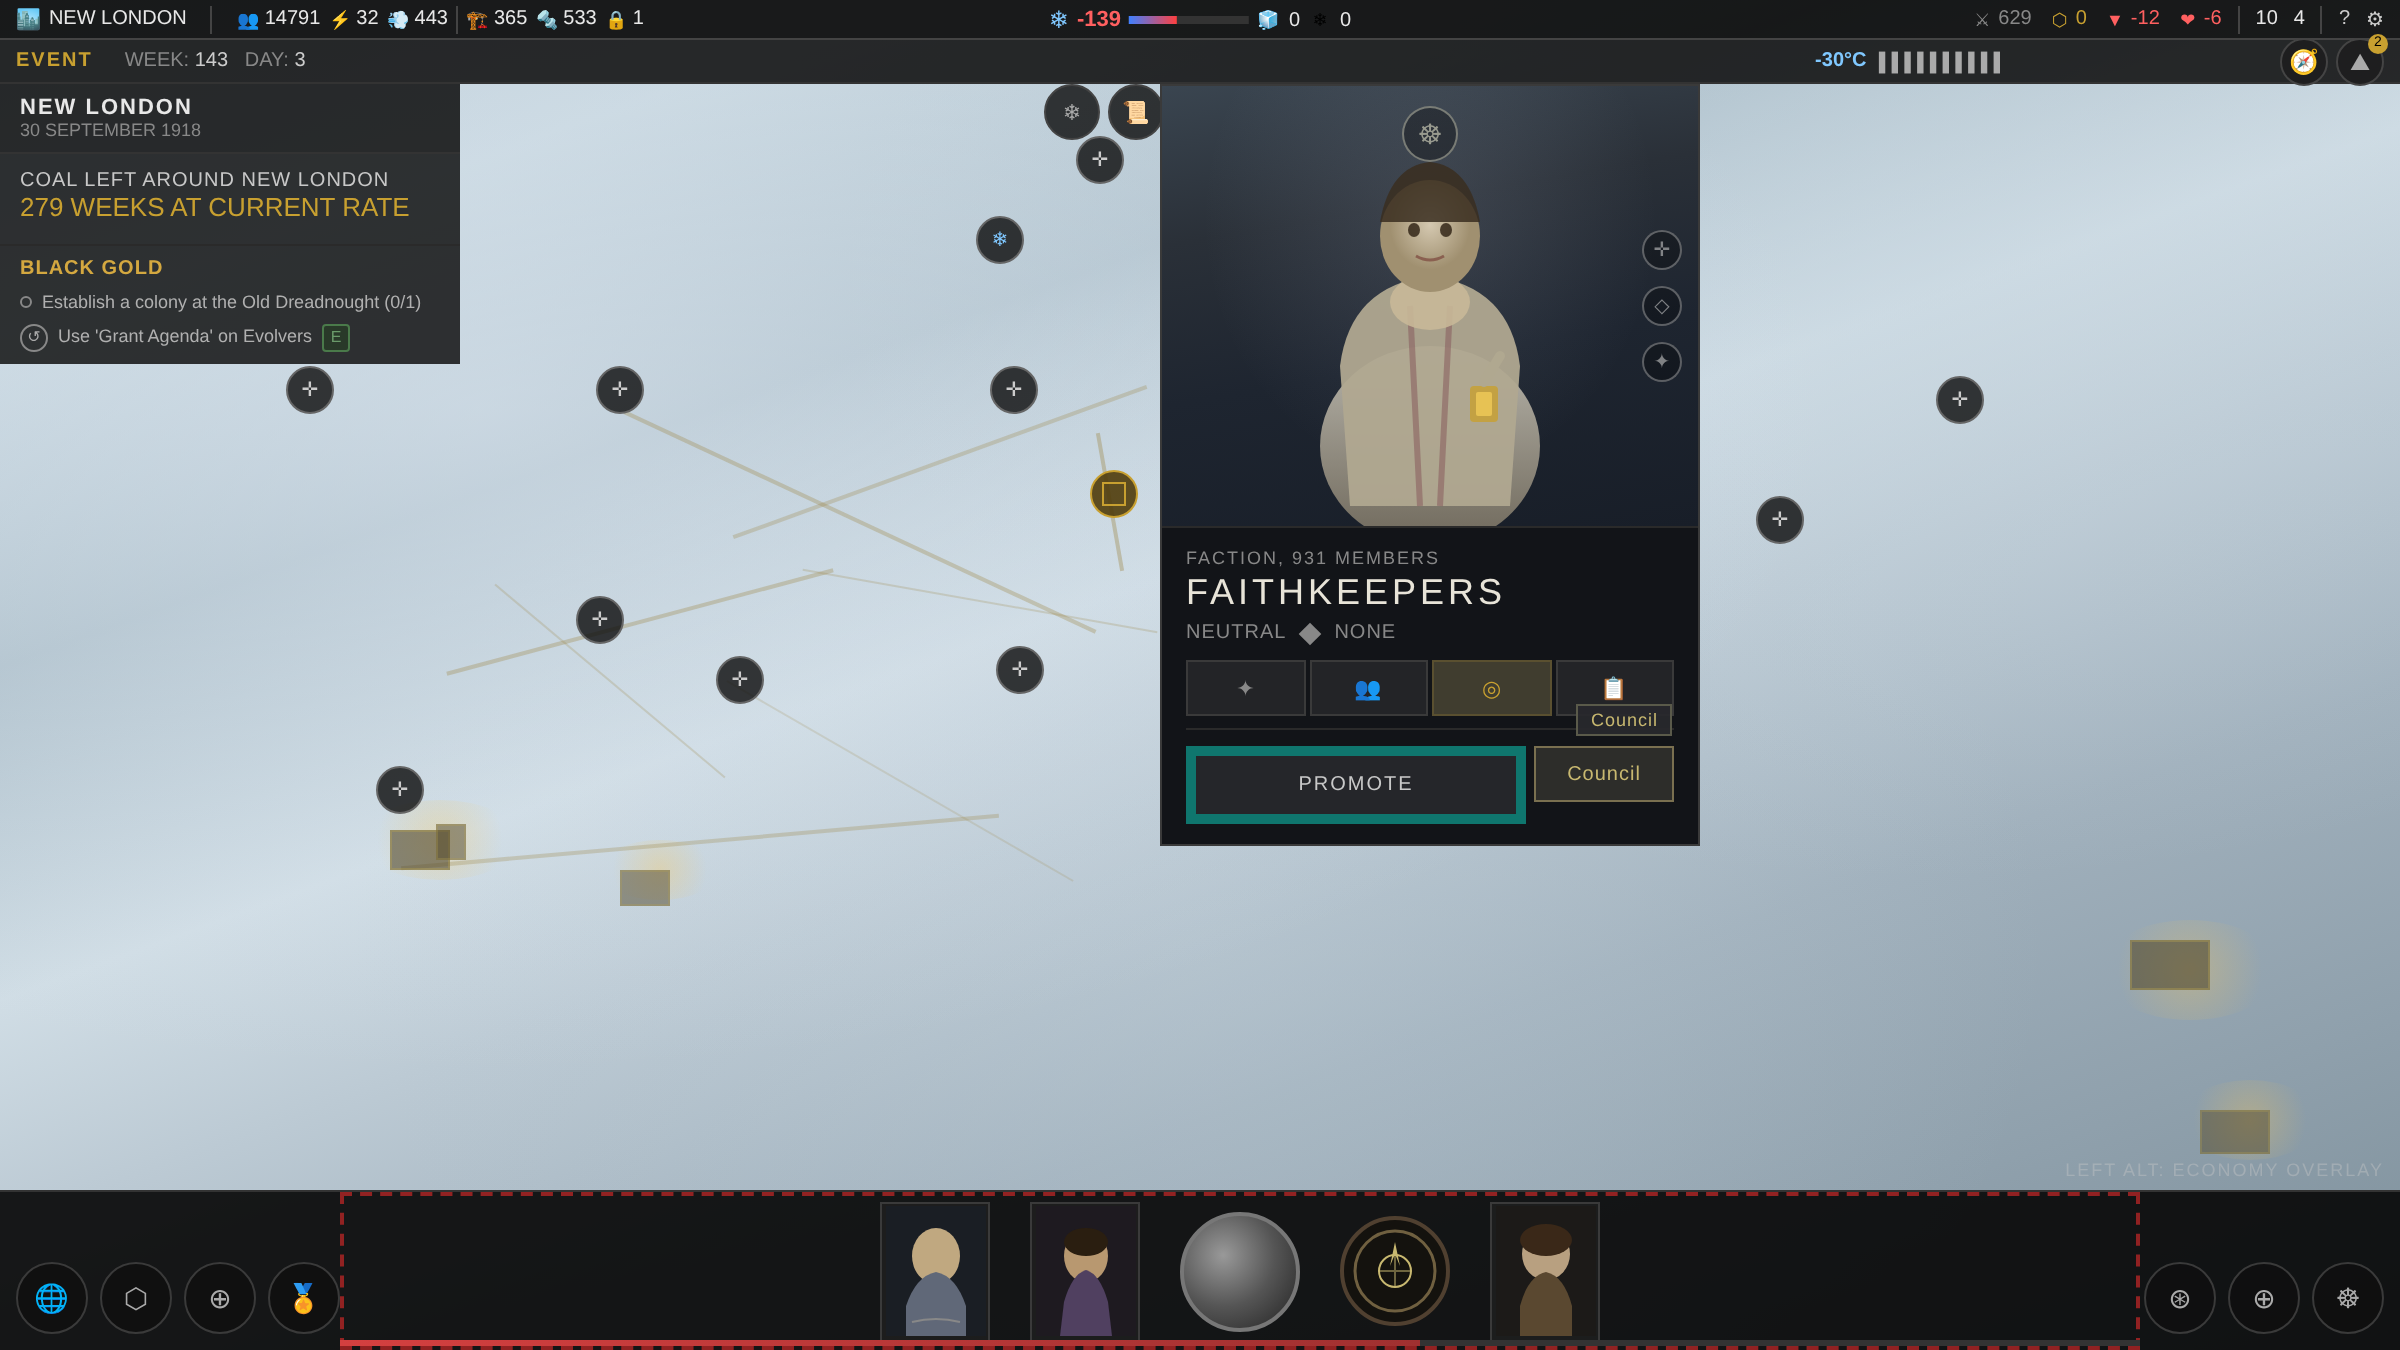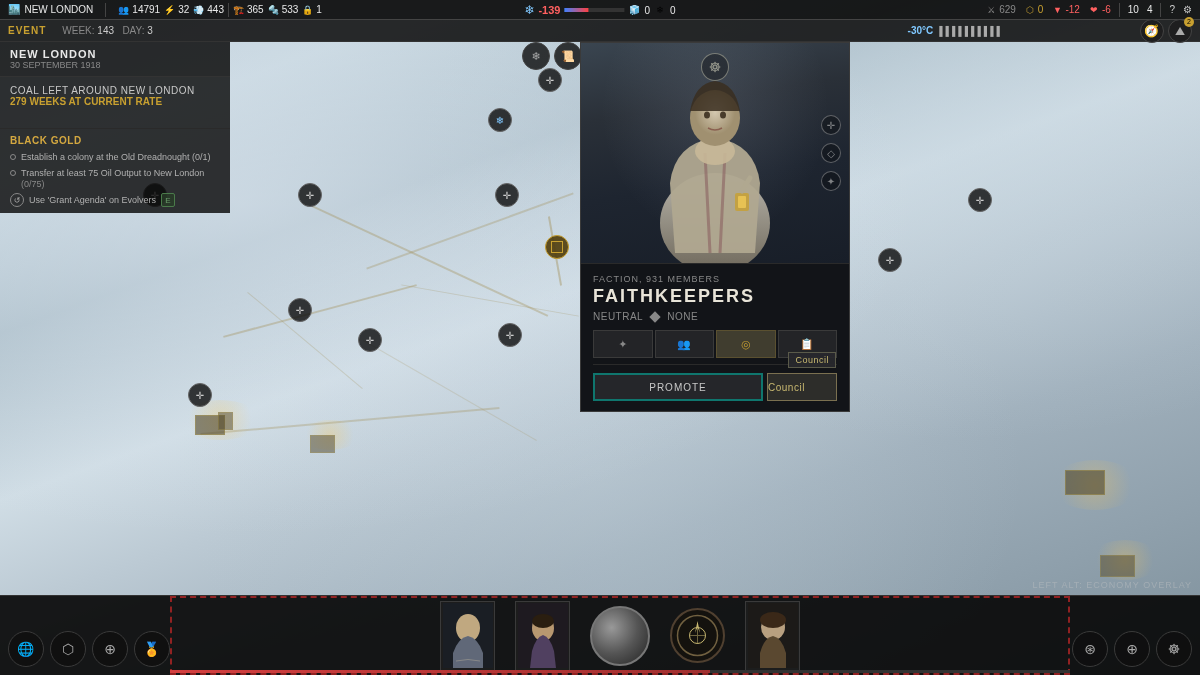--- a/index.html
+++ b/index.html
@@ -144,23 +144,22 @@
     .coal-title {
       color: #c8c8c8;
       font-size: 10px;
       font-weight: normal;
       text-transform: uppercase;
       letter-spacing: 0.5px;
     }
 
     .coal-subtitle {
       color: #c8a030;
-      font-size: 10px;
-      margin-bottom: 13px;
-      font-weight: bold;
+      font-size: 13px;
+      margin-bottom: 3px;
     }
 
     .quest-box {
       background: rgba(10,10,10,0.82);
       padding: 6px 10px;
     }
 
     .quest-title {
       color: #d4a840;
       font-size: 10px;
@@ -280,21 +279,21 @@
       color: #888;
       font-size: 9px;
       text-transform: uppercase;
       letter-spacing: 1px;
       margin-bottom: 2px;
     }
 
     .faction-name {
       color: #e8e4d8;
       font-size: 18px;
-      font-weight: bold;
+      font-weight: normal;
       letter-spacing: 2px;
       text-transform: uppercase;
       margin-bottom: 4px;
     }
 
     .faction-alignment {
       display: flex;
       align-items: center;
       gap: 8px;
       margin-bottom: 8px;
@@ -365,23 +364,23 @@
       gap: 4px;
     }
 
     .faction-btn-row {
       display: flex;
       gap: 4px;
     }
 
     .btn-promote {
       flex: 1;
-      height: 28px;
+      height: 39px;
       background: rgba(40,40,44,0.9);
-      border: 2px solid #0f766e;
+      border: 5px solid #0f766e;
       color: #c8c8c8;
       font-size: 10px;
       letter-spacing: 1px;
       text-transform: uppercase;
       cursor: pointer;
       display: flex;
       align-items: center;
       justify-content: center;
     }
 
@@ -389,20 +388,21 @@
       width: 70px;
       height: 28px;
       background: rgba(200,190,150,0.15);
       border: 1px solid #7a7050;
       color: #c8b870;
       font-size: 10px;
       letter-spacing: 0.5px;
       cursor: pointer;
       display: flex;
       align-items: center;
+      justify-content: center;
       position: relative;
     }
 
     .council-tooltip {
       position: absolute;
       top: -22px;
       right: 0;
       background: rgba(40,40,44,0.95);
       border: 1px solid #5a5a4a;
       color: #c8b870;
@@ -824,29 +824,20 @@
   <div class="quest-box">
     <div class="quest-title">BLACK GOLD</div>
 
     <div class="quest-item">
       <div class="quest-dot"></div>
       <div class="quest-text">
         <span>Establish a colony at the Old Dreadnought (0/1)</span>
       </div>
     </div>
 
-    <div class="quest-item">
-      <div class="quest-dot"></div>
-      <div>
-        <div class="quest-text">
-          <span>Transfer at least 75 Oil Output to New London</span>
-        </div>
-        <div class="quest-progress">(0/75)</div>
-      </div>
-    </div>
 
     <div class="quest-special">
       <div class="quest-special-icon">↺</div>
       <div class="quest-text">Use 'Grant Agenda' on Evolvers</div>
       <div style="width:14px;height:14px;background:rgba(40,60,40,0.8);border:1px solid #4a7a4a;border-radius:2px;display:flex;align-items:center;justify-content:center;font-size:8px;color:#6a9a6a;">E</div>
     </div>
   </div>
 </div>
 
 <div id="faction-panel">

